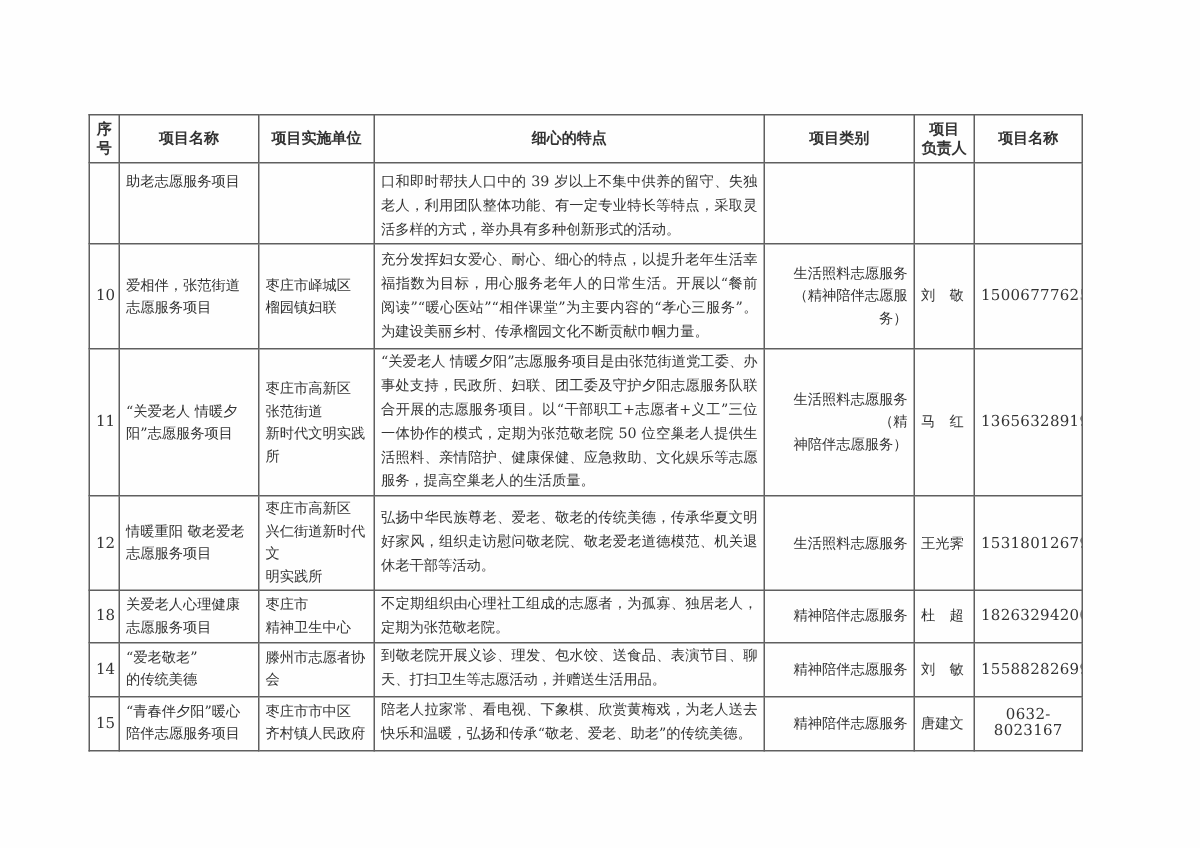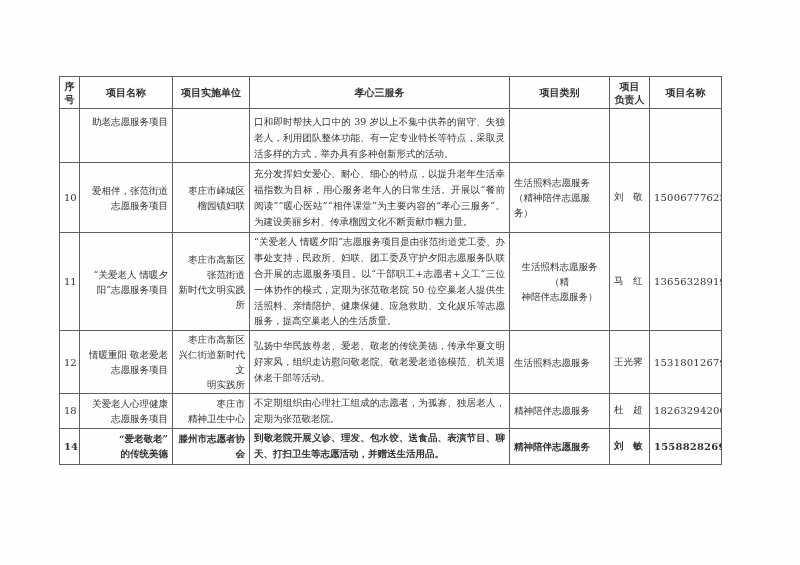--- a/index.html
+++ b/index.html
@@ -24,27 +24,27 @@
   th{
     font-weight:bold;font-size:10px;text-align:center;
     white-space:pre-line;line-height:13px;padding:1px 1px;
   }
   tr.hrow{height:32px;}
   tr.r0{height:51px;}
   tr.r1{height:70px;}
   tr.r2{height:95px;}
   tr.r3{height:53px;}
   tr.r4{height:34px;}
-  tr.r5{height:36px;font-weight:bold;}
+  tr.r5{height:36px;}
   tr.r6{height:36px;}
   td.c-num{text-align:left;font-size:10px;}
-  td.c-name,td.c-unit{text-align:right;white-space:pre-line;line-height:15px;}
+  td.c-name,td.c-unit{text-align:left;white-space:pre-line;line-height:15px;}
   td.c-content{text-align:justify;line-height:15.8px;}
-  td.c-cat{text-align:left;white-space:pre-line;line-height:15px;}
-  tr.r2 td.c-cat{text-align:center;}
+  td.c-cat{text-align:right;white-space:pre-line;line-height:15px;}
+  tr.r2 td.c-cat{text-align:right;}
   td.c-leader{text-align:left;}
   td.c-contact{text-align:center;font-size:10px;letter-spacing:0.2px;}
   tr.r0 td{vertical-align:top;padding-top:5px;}
 </style>
 </head>
 <body>
 
 <div class="page">
   <table class="projects">
     <colgroup>
@@ -55,21 +55,21 @@
       <col style="width:100px">
       <col style="width:40px">
       <col style="width:72px">
     </colgroup>
     <thead>
       <tr class="hrow">
         <th>序
 号</th>
         <th>项目名称</th>
         <th>项目实施单位</th>
-        <th>孝心三服务</th>
+        <th>细心的特点</th>
         <th>项目类别</th>
         <th>项目
 负责人</th>
         <th>项目名称</th>
       </tr>
     </thead>
     <tbody>
       <tr class="r0">
         <td class="c-num"></td>
         <td class="c-name">助老志愿服务项目</td>
@@ -130,15 +130,26 @@
       <tr class="r5">
         <td class="c-num">14</td>
         <td class="c-name">“爱老敬老”
 的传统美德</td>
         <td class="c-unit">滕州市志愿者协会</td>
         <td class="c-content">到敬老院开展义诊、理发、包水饺、送食品、表演节目、聊天、打扫卫生等志愿活动，并赠送生活用品。</td>
         <td class="c-cat">精神陪伴志愿服务</td>
         <td class="c-leader">刘　敏</td>
         <td class="c-contact">15588282699</td>
       </tr>
+      <tr class="r6">
+        <td class="c-num">15</td>
+        <td class="c-name">“青春伴夕阳”暖心
+陪伴志愿服务项目</td>
+        <td class="c-unit">枣庄市市中区
+齐村镇人民政府</td>
+        <td class="c-content">陪老人拉家常、看电视、下象棋、欣赏黄梅戏，为老人送去快乐和温暖，弘扬和传承“敬老、爱老、助老”的传统美德。</td>
+        <td class="c-cat">精神陪伴志愿服务</td>
+        <td class="c-leader">唐建文</td>
+        <td class="c-contact">0632-8023167</td>
+      </tr>
     </tbody>
   </table>
 </div>
 
 </body></html>

